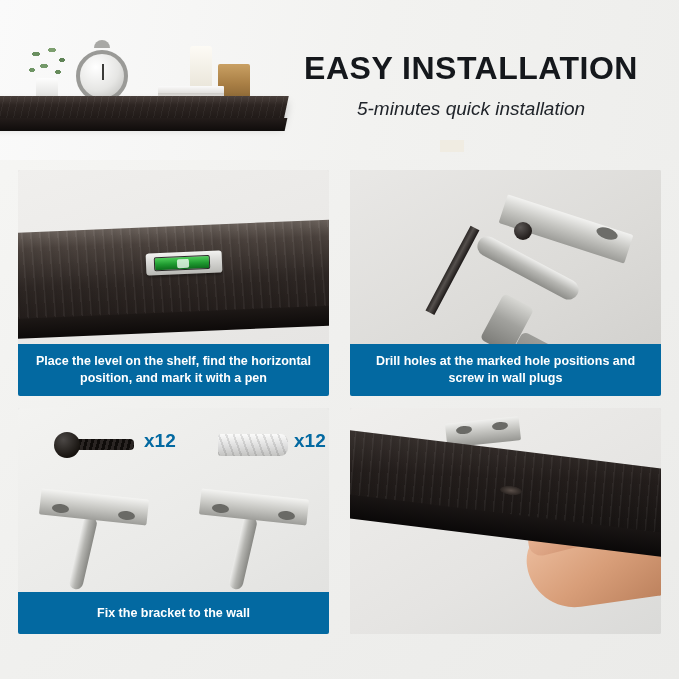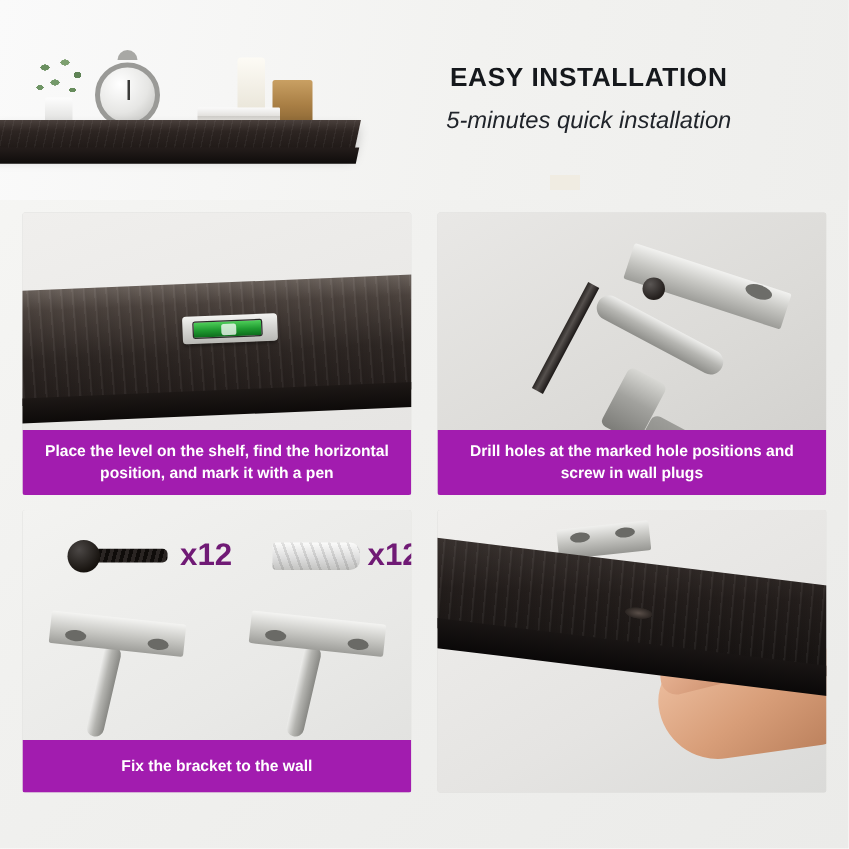--- a/index.html
+++ b/index.html
@@ -29,21 +29,21 @@
     overflow: hidden;
   }
   .header-text {
     position: absolute;
     right: 8px;
     top: 52px;
     width: 400px;
     text-align: center;
   }
   .title {
-    font-size: 21px;
+    font-size: 32px;
     font-weight: bold;
     letter-spacing: 0.5px;
     color: #15181c;
     line-height: 1.05;
     white-space: nowrap;
   }
   .subtitle {
     margin-top: 12px;
     font-size: 19px;
     color: #20242a;
@@ -188,21 +188,21 @@
     left: 0; top: 0;
     width: 311px;
     height: 226px;
   }
   .caption {
     position: absolute;
     left: 0;
     bottom: 0;
     width: 311px;
     min-height: 42px;
-    background: #a21caf;
+    background: #0369a1;
     color: #ffffff;
     font-size: 12.5px;
     font-weight: bold;
     line-height: 1.35;
     display: flex;
     align-items: center;
     justify-content: center;
     text-align: center;
     box-sizing: border-box;
     padding: 6px 10px;
@@ -349,23 +349,23 @@
   }
   .anchor-ribs {
     position: absolute; inset: 0;
     background: repeating-linear-gradient(70deg,
         rgba(0,0,0,0.10) 0px, rgba(0,0,0,0.10) 2px,
         rgba(255,255,255,0.0) 2px, rgba(255,255,255,0.0) 7px);
     border-radius: 3px 8px 8px 3px;
   }
   .qty {
     position: absolute;
-    font-size: 25px;
+    font-size: 19px;
     font-weight: bold;
-    color: #701a75;
+    color: #0369a1;
   }
   .qty1 { left: 126px; top: 22px; }
   .qty2 { left: 276px; top: 22px; }
 
   .bracket3 {
     position: absolute;
     width: 118px; height: 110px;
   }
   .b3a { left: 18px; top: 80px; }
   .b3b { left: 178px; top: 80px; }

